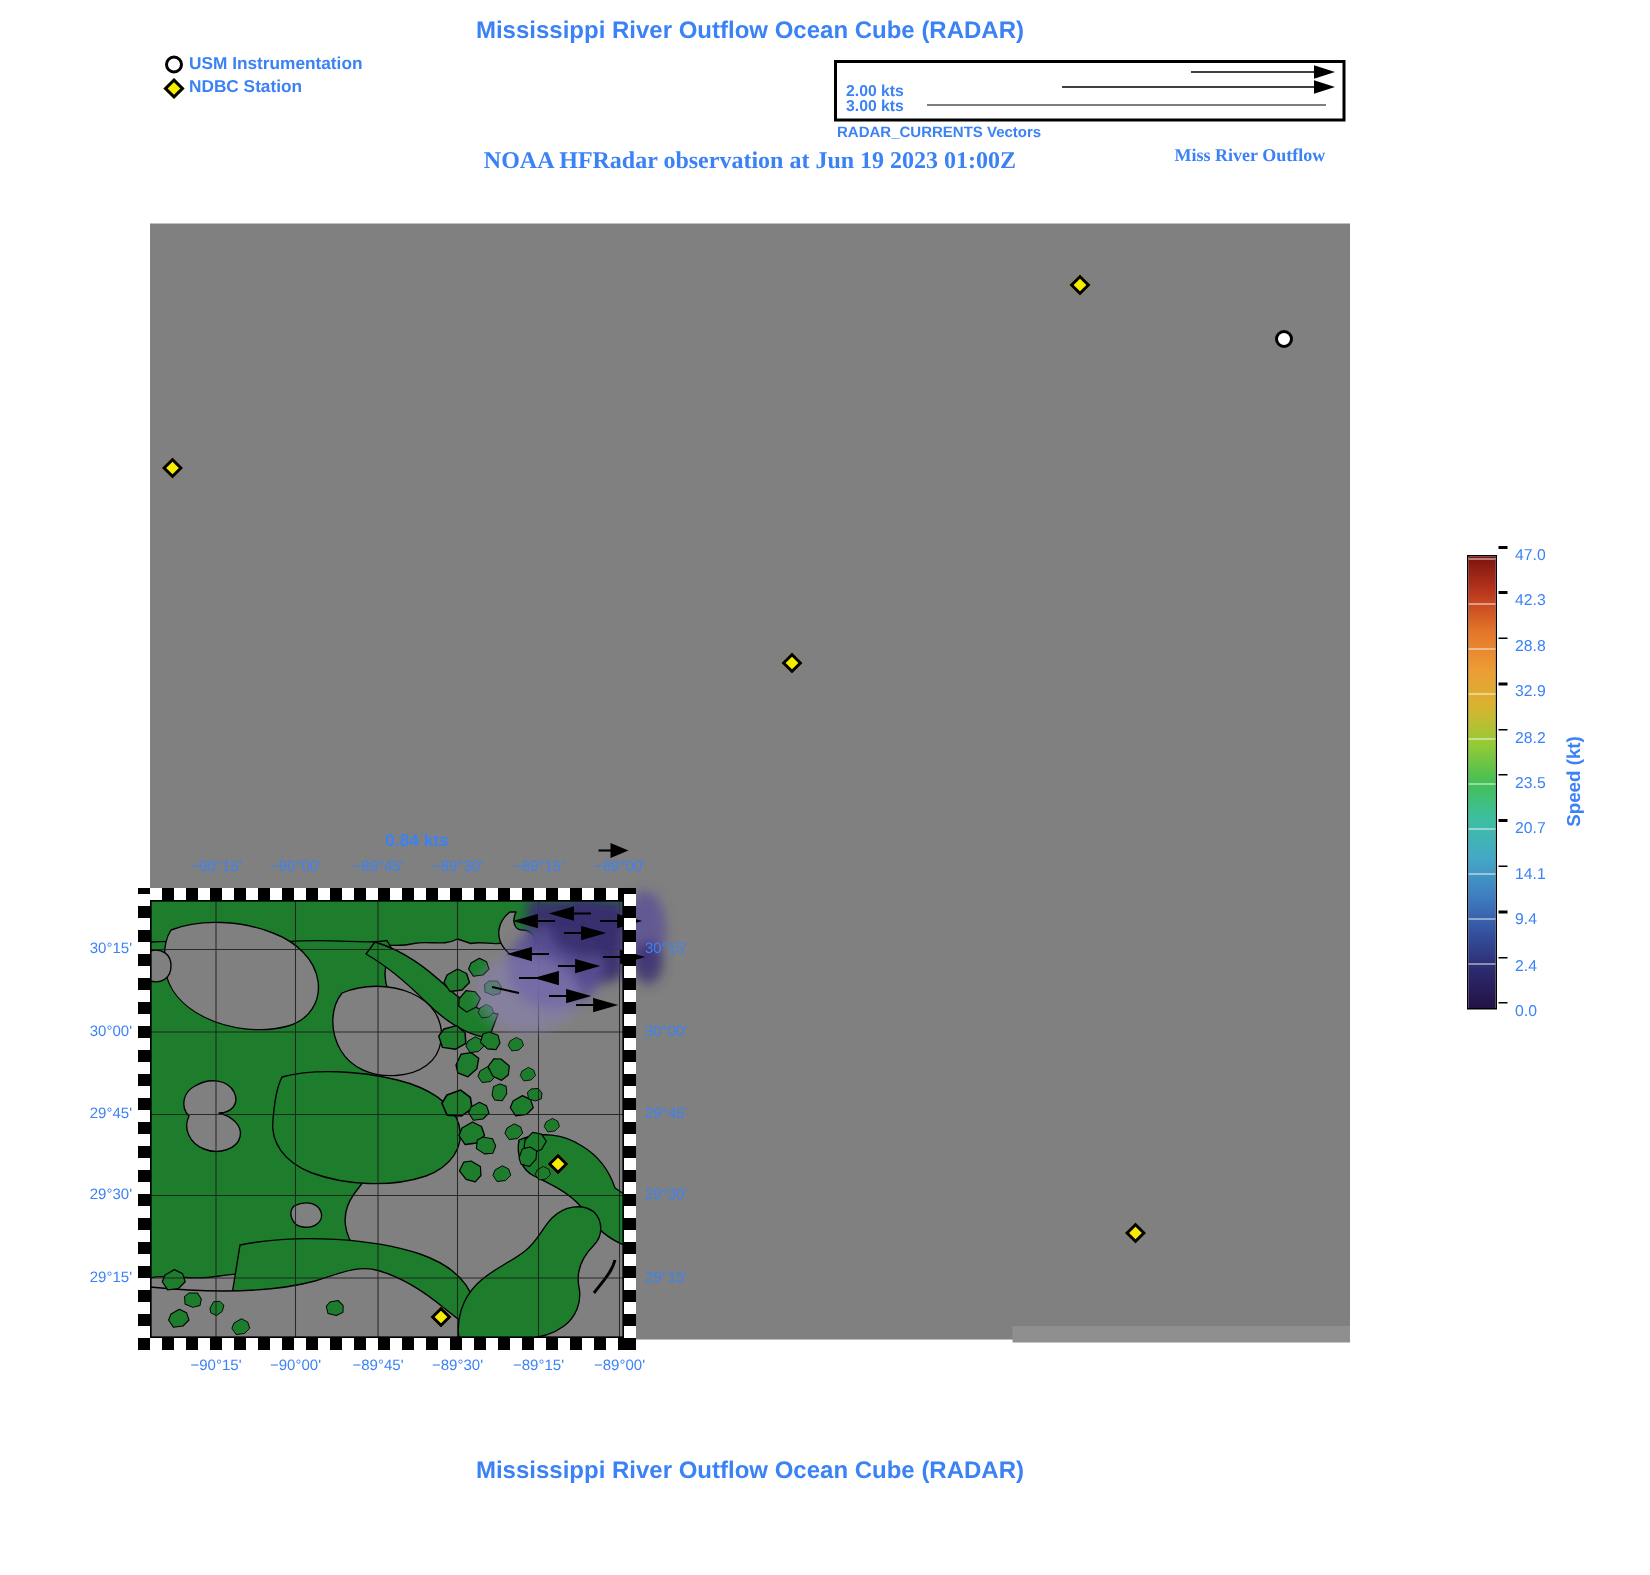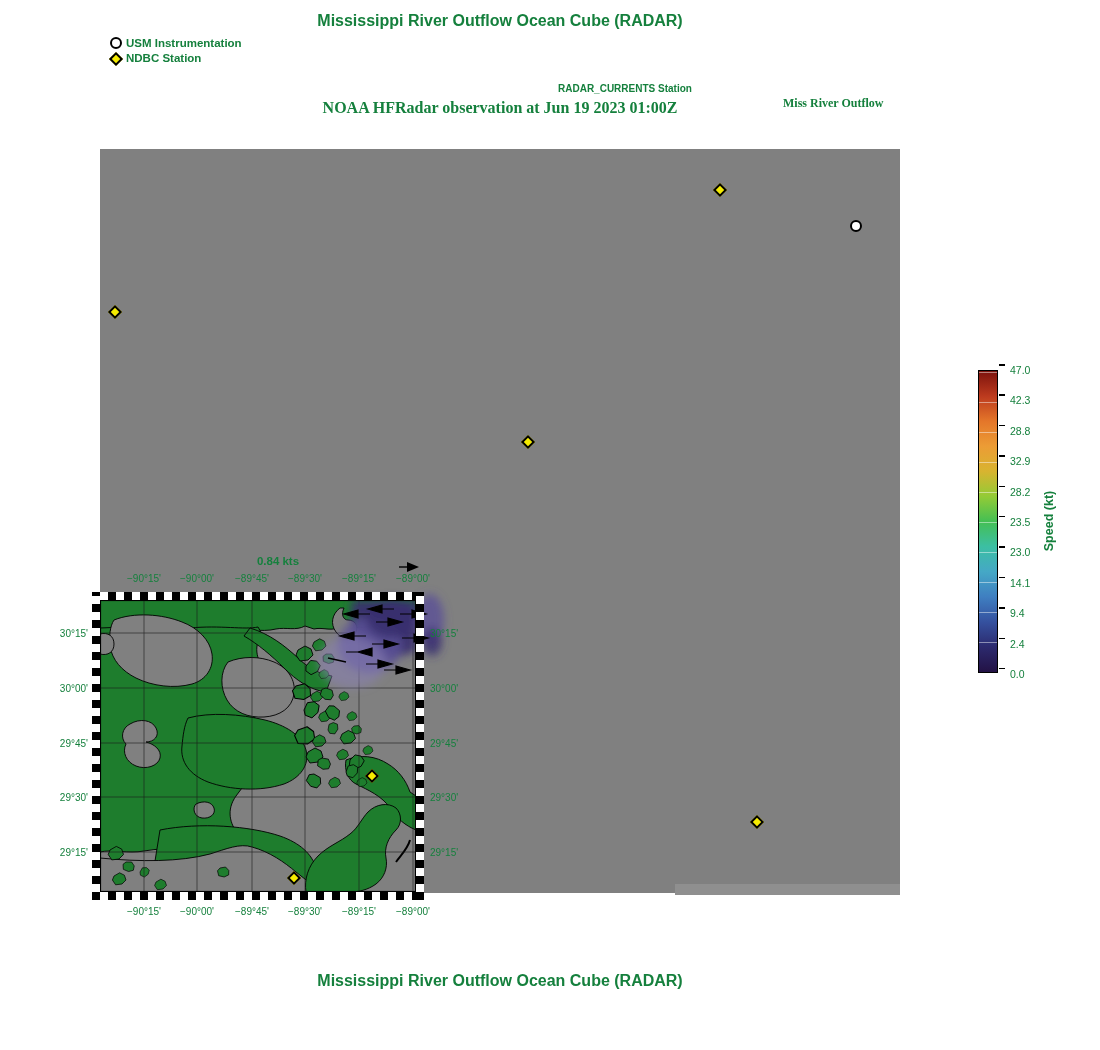--- a/index.html
+++ b/index.html
@@ -1,17 +1,17 @@
 <!DOCTYPE html>
 <html style="--map-gray: #808080; --land-green: #1e7d2d; --marker-yellow: #f5ec00; --purple-dark: #38306f; --purple-mid: #5a4f97; --purple-light: #8880b4; --strip-gray: #8f8f8f;"><head>
 <meta charset="utf-8">
 <style>
   html,body{margin:0;padding:0;background:#ffffff;}
   .page{position:relative;width:1100px;height:1050px;background:#ffffff;overflow:hidden;
-        font-family:"Liberation Sans",sans-serif;color:#15803d;}
+        font-family:"Liberation Sans",sans-serif;color:#3b82f6;}
   
   .title-top{position:absolute;left:0;top:12px;width:1000px;text-align:center;
              font-size:16px;font-weight:bold;}
   .title-bottom{position:absolute;left:0;top:972px;width:1000px;text-align:center;
              font-size:16px;font-weight:bold;}
   .subtitle{position:absolute;left:0;top:99px;width:1000px;text-align:center;
             font-family:"Liberation Serif",serif;font-size:16px;font-weight:bold;}
   .annotation{position:absolute;left:783px;top:96px;width:160px;
             font-family:"Liberation Serif",serif;font-size:12px;font-weight:bold;}
   .legend{position:absolute;left:110px;top:37px;}
@@ -88,21 +88,32 @@
     <div class="legend-row">
       <span class="legend-icon-circle"></span>
       <span class="legend-label">USM Instrumentation</span>
     </div>
     <div class="legend-row">
       <span class="legend-icon-diamond"></span>
       <span class="legend-label">NDBC Station</span>
     </div>
   </div>
 
-  <div class="vector-caption">RADAR_CURRENTS Station</div>
+  <div class="vector-box">
+    <span class="vector-label-1">2.00 kts</span>
+    <span class="vector-label-2">3.00 kts</span>
+    <svg width="333" height="33">
+      <line x1="236" y1="6" x2="318" y2="6" stroke="#000" stroke-width="1"></line>
+      <polygon points="318,1.5 332,6 318,10.5" fill="#000"></polygon>
+      <line x1="150" y1="16" x2="318" y2="16" stroke="#000" stroke-width="1"></line>
+      <polygon points="318,11.5 332,16 318,20.5" fill="#000"></polygon>
+      <line x1="60" y1="28" x2="326" y2="28" stroke="#000" stroke-width="0.8"></line>
+    </svg>
+  </div>
+  <div class="vector-caption">RADAR_CURRENTS Vectors</div>
 
   <div class="main-map"></div>
   <div class="map-strip"></div>
 
   <div class="inset-scale-label">0.84 kts</div>
   <svg class="inset-scale-arrow" width="22" height="14">
     <line x1="1" y1="7" x2="10" y2="7" stroke="#000" stroke-width="1.4"></line>
     <polygon points="9,2 21,7 9,12" fill="#000"></polygon>
   </svg>
 
@@ -247,21 +258,21 @@
       <div class="tick-row">
         <span class="tick-dash"></span>
         <span class="tick-text">28.2</span>
       </div>
       <div class="tick-row">
         <span class="tick-dash"></span>
         <span class="tick-text">23.5</span>
       </div>
       <div class="tick-row">
         <span class="tick-dash"></span>
-        <span class="tick-text">23.0</span>
+        <span class="tick-text">20.7</span>
       </div>
       <div class="tick-row">
         <span class="tick-dash"></span>
         <span class="tick-text">14.1</span>
       </div>
       <div class="tick-row">
         <span class="tick-dash"></span>
         <span class="tick-text">9.4</span>
       </div>
       <div class="tick-row">

